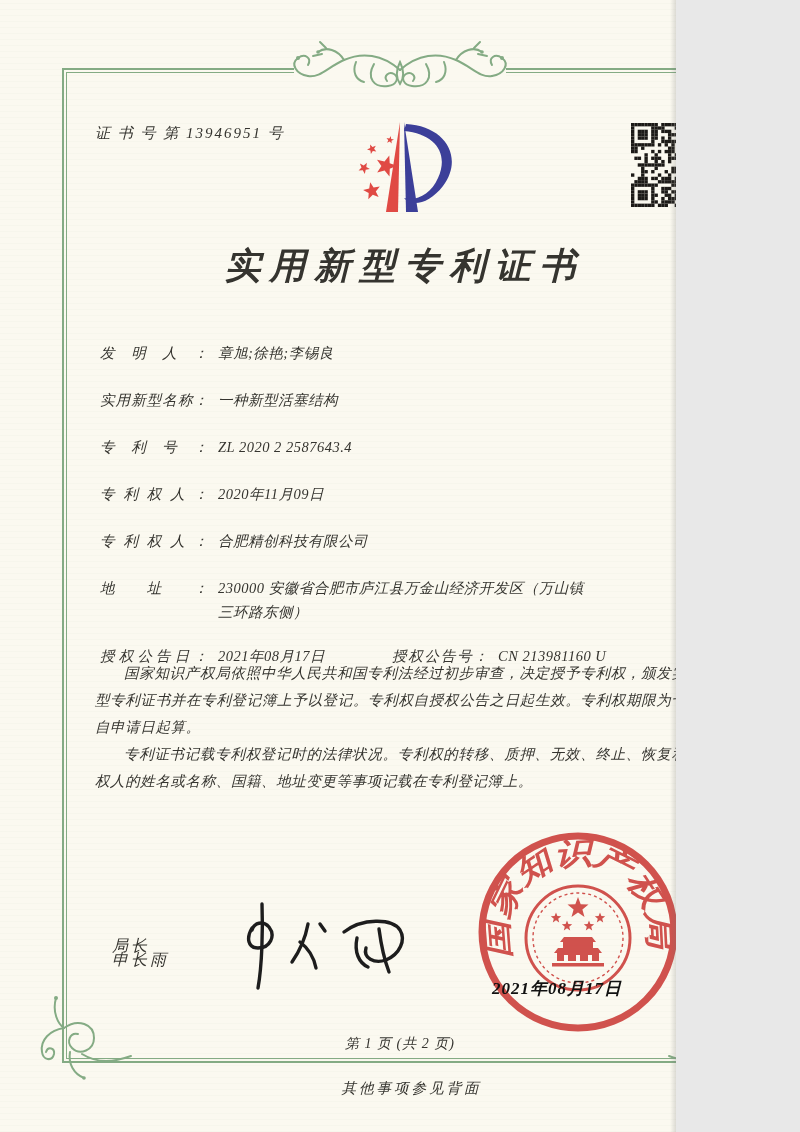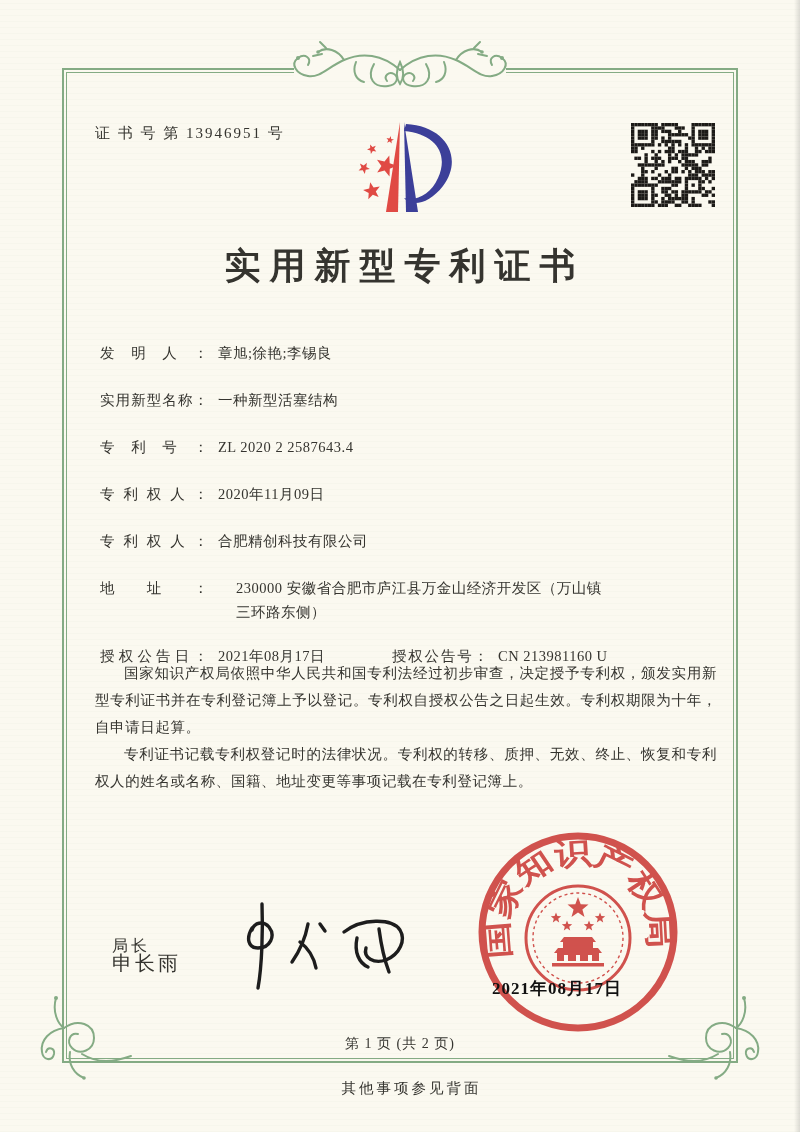--- a/index.html
+++ b/index.html
@@ -6,21 +6,21 @@
     --paper:#fbf9f0;
     --green:#84ab84;
     --red:#cd4440;
     --blue:#3c3f99;
     --logored:#e04a44;
     --ink:#35342f;
   }
   *{margin:0;padding:0;box-sizing:border-box;}
   html,body{background:#e8e8e8;}
   body{width:800px;height:1132px;position:relative;font-family:"Liberation Serif","DejaVu Serif",serif;color:var(--ink);}
-  .page{position:absolute;left:0;top:0;width:800px;height:1132px;background:var(--paper);overflow:hidden;}
+  .page{position:absolute;left:0;top:0;width:676px;height:1132px;background:var(--paper);overflow:hidden;font-style:italic;}
   .page::before{content:'';position:absolute;inset:0;
     background:repeating-linear-gradient(0deg, rgba(150,175,150,.045) 0 1px, transparent 1px 6px);
     pointer-events:none;}
   .page::after{content:'';position:absolute;right:0;top:0;bottom:0;width:6px;
     background:linear-gradient(to left, rgba(110,110,110,.22), transparent);pointer-events:none;}
 
   .frame{position:absolute;left:62px;top:68px;width:676px;height:995px;
     border:2px solid var(--green);}
   .frame-inner{position:absolute;inset:2px;border:1px solid var(--green);}
 
@@ -34,30 +34,30 @@
   .logo{position:absolute;left:342px;top:116px;width:120px;height:102px;}
   .qr{position:absolute;left:631px;top:123px;width:84px;height:84px;}
 
   .title{position:absolute;left:0;top:242px;width:800px;text-align:center;
     font-size:36px;font-weight:700;letter-spacing:9px;text-indent:9px;}
 
   .fields{position:absolute;left:100px;top:341px;width:618px;font-size:14.5px;line-height:24px;}
   .frow{position:relative;margin-bottom:23px;display:flex;align-items:flex-start;}
   .flabel{display:inline-block;width:108px;flex:0 0 108px;text-align:justify;text-align-last:justify;}
   .fvalue{display:inline-block;margin-left:10px;white-space:pre-line;letter-spacing:.5px;}
-  .frow.address{margin-bottom:20px;gap:18px;}
+  .frow.address{margin-bottom:20px;}
   .pair2{position:absolute;left:292px;top:0;display:flex;}
   .pair2 .flabel{width:96px;flex:0 0 96px;}
 
   .body-text{position:absolute;left:95px;top:660px;width:622px;font-size:14.5px;
     line-height:27px;letter-spacing:.6px;text-align:justify;}
   .body-text p{text-indent:2em;}
 
   .sig-title{position:absolute;left:112px;top:916px;font-size:16px;letter-spacing:3px;font-family:"Liberation Sans","DejaVu Sans",sans-serif;margin-top:20px;}
-  .sig-name{position:absolute;left:112px;top:950px;font-size:20px;letter-spacing:3px;font-family:"Liberation Sans","DejaVu Sans",sans-serif;}
+  .sig-name{position:absolute;left:112px;top:950px;font-size:16px;letter-spacing:3px;font-family:"Liberation Sans","DejaVu Sans",sans-serif;}
   .sig-hand{position:absolute;left:232px;top:896px;width:190px;height:96px;}
 
   .seal{position:absolute;left:472px;top:826px;width:212px;height:212px;opacity:.92;}
   .seal-date{position:absolute;left:492px;top:977px;font-size:17px;font-weight:700;letter-spacing:1px;color:#111;}
 
   .page-info{position:absolute;left:0;top:1035px;width:800px;text-align:center;font-size:14px;letter-spacing:1px;}
   .back-note{position:absolute;left:0;top:1079px;width:800px;text-align:center;font-size:14.5px;letter-spacing:3px;padding-left:23px;}
 </style>
 </head>
 <body>

